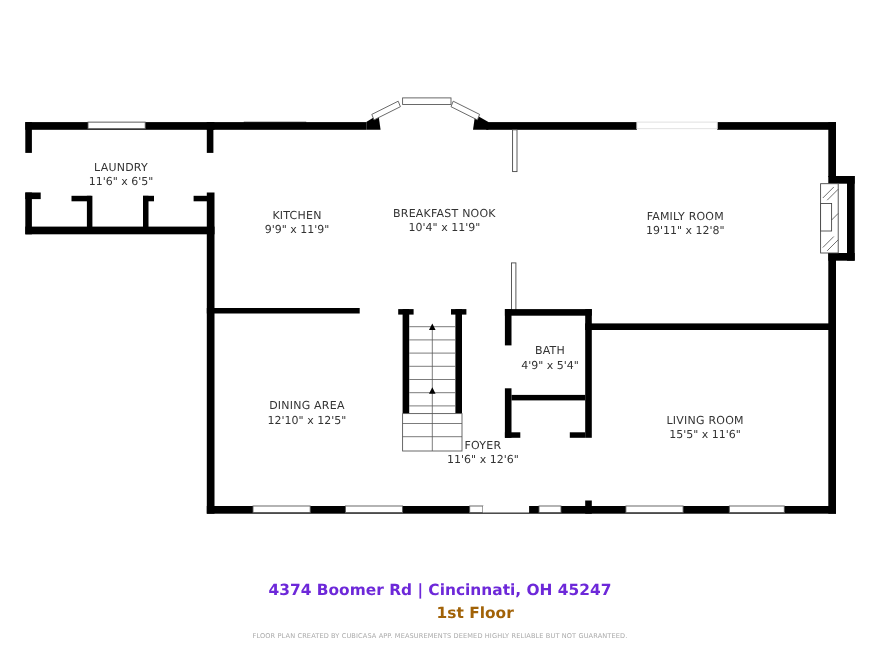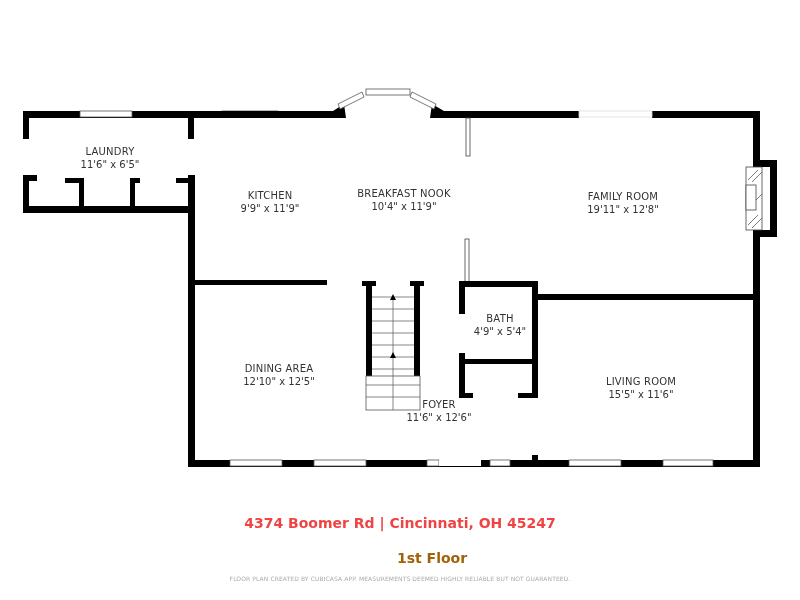--- a/index.html
+++ b/index.html
@@ -5,21 +5,21 @@
   html, body { margin:0; padding:0; background:#ffffff; }
   body { width:800px; height:600px; position:relative; overflow:hidden; font-family:"DejaVu Sans", sans-serif; }
   #plan { position:absolute; left:0; top:0; width:800px; height:600px; }
   .wall { fill:#000; }
   .win { fill:#fff; stroke:#555; stroke-width:0.8; }
   .thin { fill:#fff; stroke:#444; stroke-width:0.8; }
   .room-name { font-size:10px; fill:#333; text-anchor:middle; letter-spacing:0.2px; }
   .room-dim { font-size:10px; fill:#333; text-anchor:middle; }
   .mark { fill:#000; }
   .footer { position:absolute; left:0; width:800px; text-align:center; }
-  .addr { top:515px; font-size:14px; font-weight:bold; color:#ef4444; }
+  .addr { top:529px; font-size:14px; font-weight:bold; color:#6d28d9; }
   .floor { top:550px; font-size:14px; font-weight:bold; color:#a16207;margin-left:32px; }
   .disc { top:575px; font-size:6px; color:#aaa; letter-spacing:0.1px; }
 </style>
 </head>
 <body>
 
 <svg id="plan" viewBox="0 0 800 600" xmlns="http://www.w3.org/2000/svg">
 
   <g>
     <rect class="wall" x="23" y="111" width="172" height="7"></rect>

